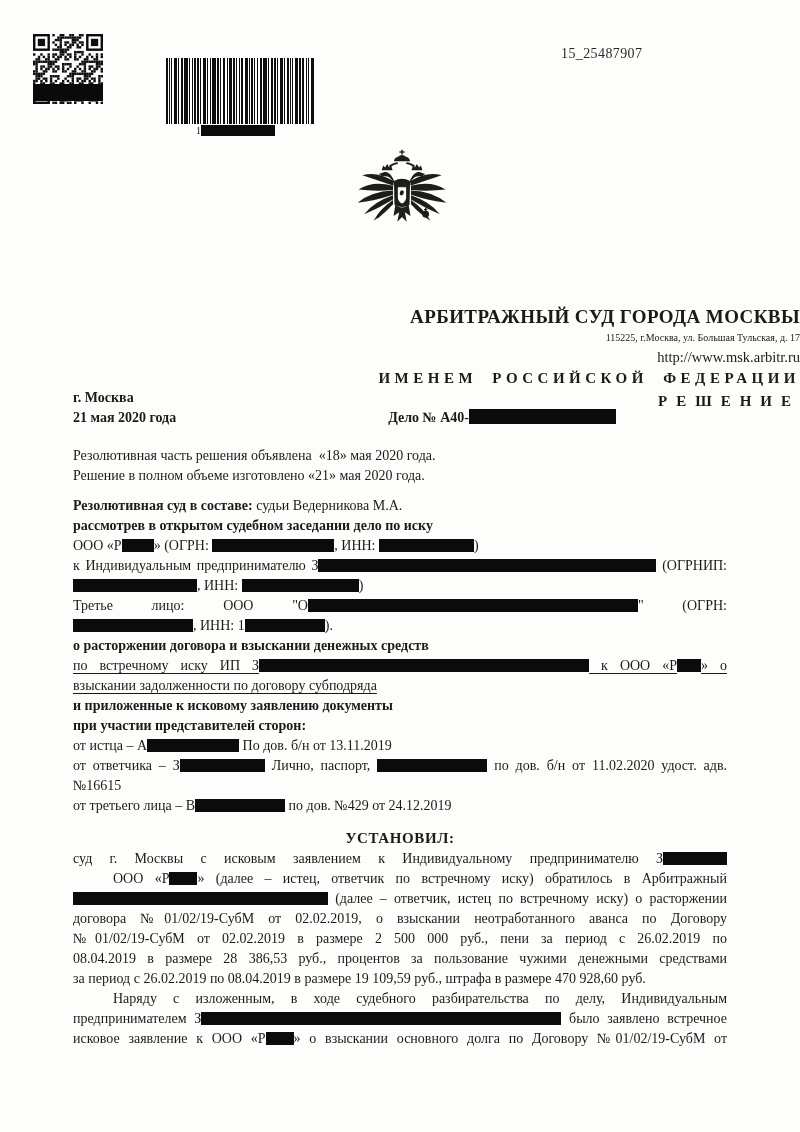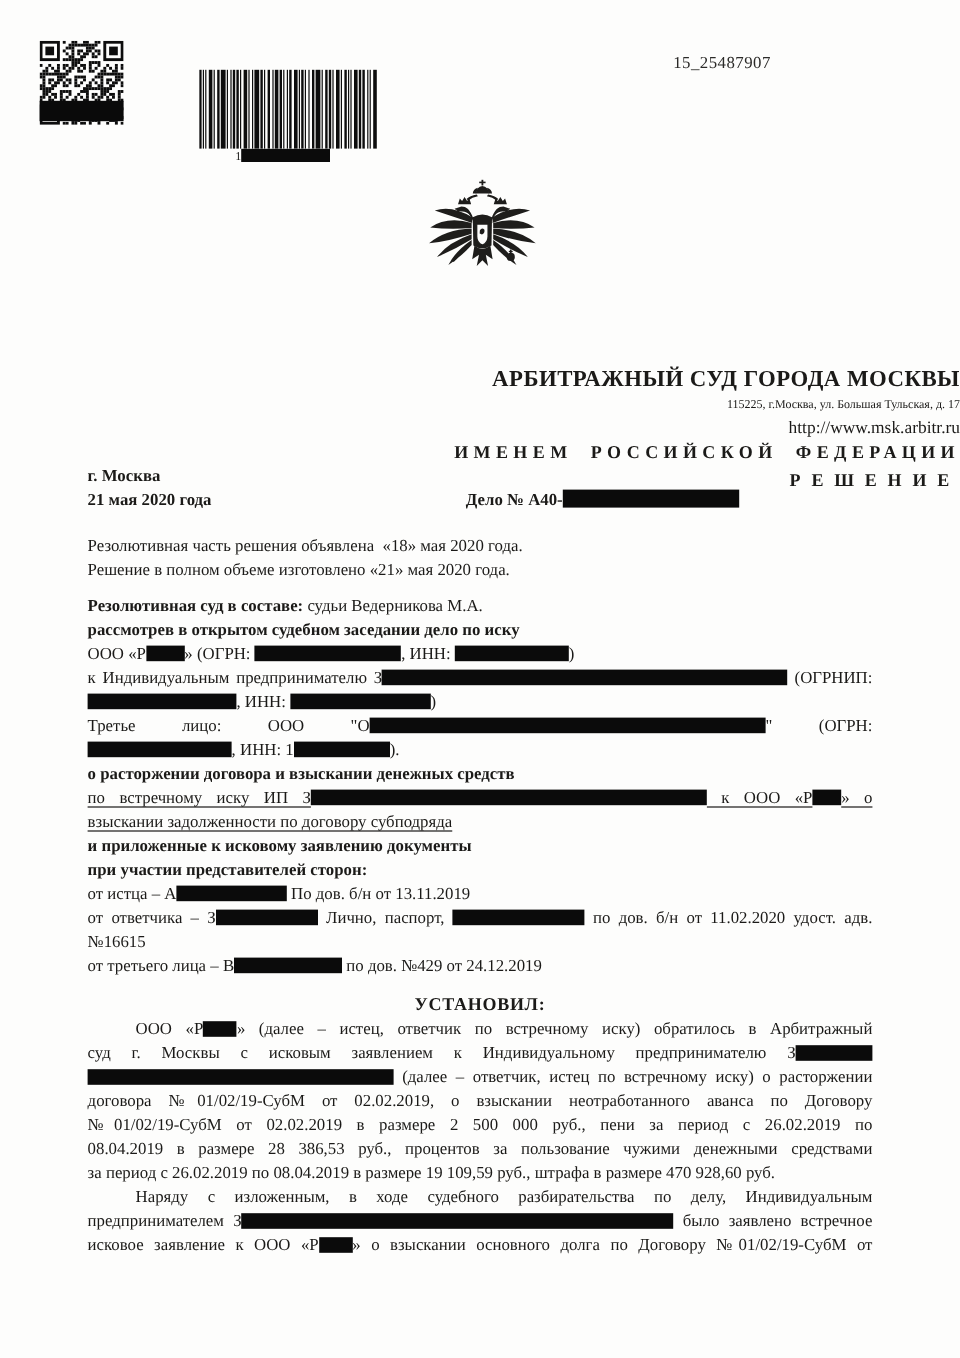--- a/index.html
+++ b/index.html
@@ -513,22 +513,22 @@
       <div class="ln j u"><span>по встречному иску ИП З</span><span class="redact" style="width: 330px;"></span><span> к ООО «Р</span><span class="redact" style="width: 24px;"></span><span>» о</span></div>
       <div class="ln u"><span>взыскании задолженности по договору субподряда</span></div>
       <div class="ln b"><span>и приложенные к исковому заявлению документы</span></div>
       <div class="ln b"><span>при участии представителей сторон:</span></div>
       <div class="ln"><span>от истца – А</span><span class="redact" style="width: 92px;"></span><span> По дов. б/н от 13.11.2019</span></div>
       <div class="ln j"><span>от ответчика – З</span><span class="redact" style="width: 85px;"></span><span> Лично, паспорт, </span><span class="redact" style="width: 110px;"></span><span> по дов. б/н от 11.02.2020 удост. адв.</span></div>
       <div class="ln"><span>№16615</span></div>
       <div class="ln"><span>от третьего лица – В</span><span class="redact" style="width: 90px;"></span><span> по дов. №429 от 24.12.2019</span></div>
       <div class="ln gap" style="height: 11px;"></div>
       <div class="ln b c"><span>УСТАНОВИЛ:</span></div>
+      <div class="ln j"><span>суд г. Москвы с исковым заявлением к Индивидуальному предпринимателю З</span><span class="redact" style="width: 64px;"></span></div>
       <div class="ln j"><span class="hsp" style="width: 40px;"></span><span>ООО «Р</span><span class="redact" style="width: 28px;"></span><span>» (далее – истец, ответчик по встречному иску) обратилось в Арбитражный</span></div>
-      <div class="ln j"><span>суд г. Москвы с исковым заявлением к Индивидуальному предпринимателю З</span><span class="redact" style="width: 64px;"></span></div>
       <div class="ln j"><span class="redact" style="width: 255px;"></span><span> (далее – ответчик, истец по встречному иску) о расторжении</span></div>
       <div class="ln j"><span>договора №01/02/19-СубМ от 02.02.2019, о взыскании неотработанного аванса по Договору</span></div>
       <div class="ln j"><span>№01/02/19-СубМ от 02.02.2019 в размере 2 500 000 руб., пени за период с 26.02.2019 по</span></div>
       <div class="ln j"><span>08.04.2019 в размере 28 386,53 руб., процентов за пользование чужими денежными средствами</span></div>
       <div class="ln"><span>за период с 26.02.2019 по 08.04.2019 в размере 19 109,59 руб., штрафа в размере 470 928,60 руб.</span></div>
       <div class="ln j"><span class="hsp" style="width: 40px;"></span><span>Наряду с изложенным, в ходе судебного разбирательства по делу, Индивидуальным</span></div>
       <div class="ln j"><span>предпринимателем З</span><span class="redact" style="width: 360px;"></span><span> было заявлено встречное</span></div>
       <div class="ln j"><span>исковое заявление к ООО «Р</span><span class="redact" style="width: 28px;"></span><span>» о взыскании основного долга по Договору №01/02/19-СубМ от</span></div>
     </div>
 </div>

